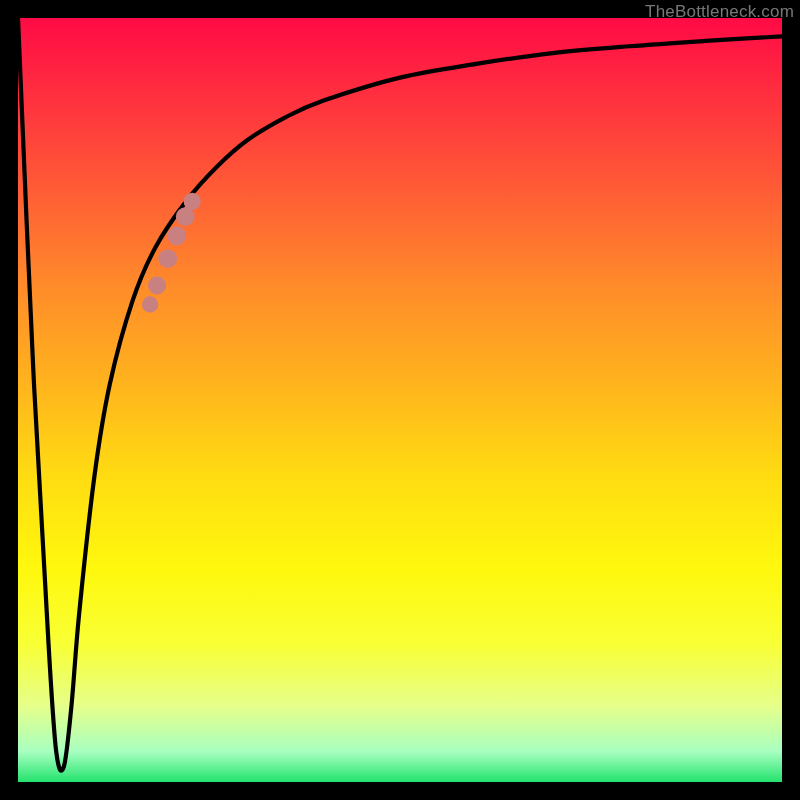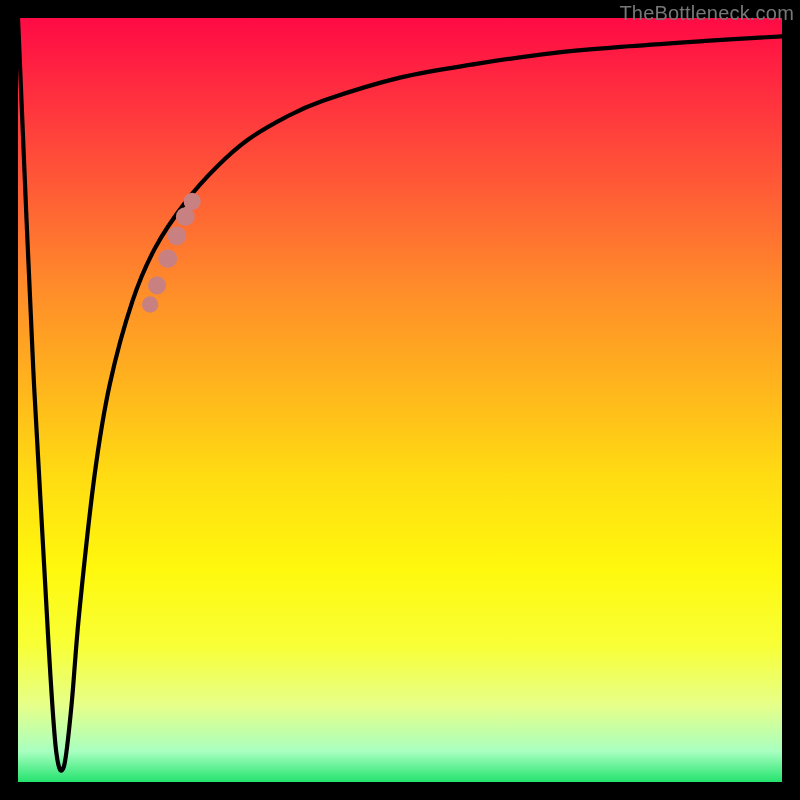--- a/index.html
+++ b/index.html
@@ -41,21 +41,21 @@
     top: 18px;
     width: 764px;
     height: 764px;
     overflow: visible;
   }
   .watermark {
     position: absolute;
     top: 2px;
     right: 6px;
     font-family: Arial, Helvetica, sans-serif;
-    font-size: 20px;
+    font-size: 17px;
     color: #777;
     letter-spacing: 0.2px;
     user-select: none;
     margin-left: 24px;
   }
 </style>
 </head>
 <body>
 
 <div class="stage">

